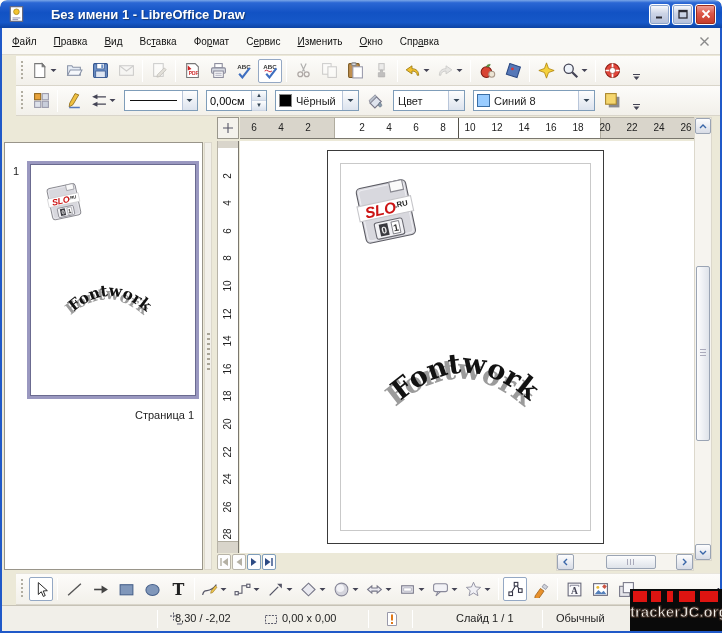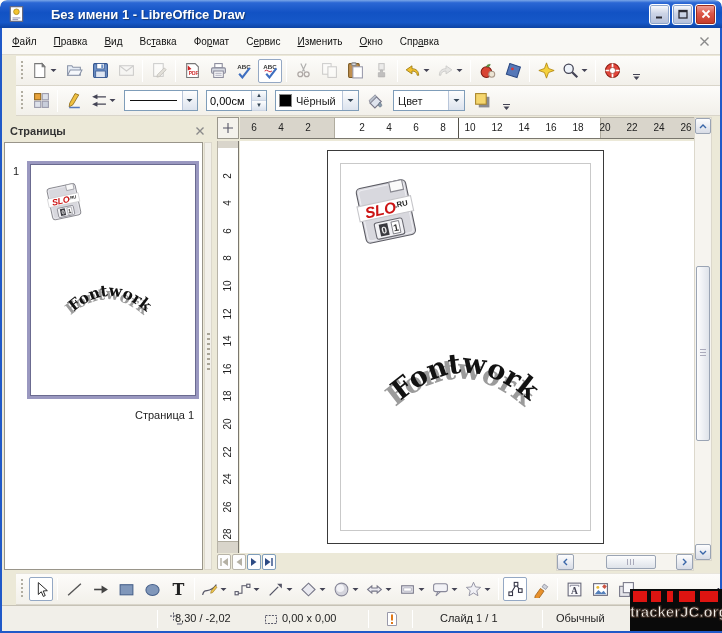--- a/index.html
+++ b/index.html
@@ -493,46 +493,47 @@
         </div>
       </div>
     <div class="combo" style="width:72px">
       <span class="combo-text">Цвет</span>
       <div class="combo-btn">
           <svg width="7" height="5" viewBox="0 0 7 5">
             <path d="M0.5 1l3 3 3-3z" fill="#345"></path>
           </svg>
         </div>
     </div>
+    <div class="combo" style="width:122px">
+      <span class="swatch" id="sw-fill" style="border-color: rgb(58, 110, 165); background: rgb(153, 204, 255);"></span>
+      <span class="combo-text">Синий 8</span>
+      <div class="combo-btn">
+          <svg width="7" height="5" viewBox="0 0 7 5">
+            <path d="M0.5 1l3 3 3-3z" fill="#345"></path>
+          </svg>
+        </div>
+    </div>
     <div id="tb2-end" class="tb-items">
         <div class="tbbtn">
           <span class="icon">
             <svg viewBox="0 0 16 16">
               <rect x="4.5" y="4.5" width="10" height="10" fill="#8a8a90"></rect>
               <rect x="1.5" y="1.5" width="10" height="10" fill="#f5d66e" stroke="#a8852a"></rect>
             </svg>
           </span>
         </div>
         <div class="tboverflow">
           <svg width="9" height="8" viewBox="0 0 9 8">
             <path d="M1 1.5h7" stroke="#445"></path>
             <path d="M1.5 3.5h6L4.5 7z" fill="#445"></path>
           </svg>
         </div>
       </div>
   </div>
 
-  <div class="panel-header">
-    <span>Страницы</span>
-    <span class="panel-close">
-        <svg width="10" height="10" viewBox="0 0 10 10">
-          <path d="M1.5 1.5l7 7M8.5 1.5l-7 7" stroke="#8a8a8a" stroke-width="1.4"></path>
-        </svg>
-      </span>
-  </div>
   <div class="panel-body">
     <span class="pagenum">1</span>
     <div class="thumb">
       <div class="thumb-floppy" id="floppy-thumb"><svg viewBox="0 0 64 64" style="width:100%;height:100%;overflow:visible">
             <g transform="rotate(-12 32 32)">
               <rect x="9" y="6" width="46" height="51" rx="4" fill="#d8d8de" stroke="#5c5c64"></rect>
               <rect x="11" y="8" width="42" height="47" rx="3" fill="none" stroke="#eeeef3"></rect>
               <rect x="40" y="6" width="12" height="9" fill="#fafafa" stroke="#8a8a92"></rect>
               <rect x="7" y="22" width="50" height="14" fill="#fff" stroke="#c6c6ca"></rect>
               <text x="13" y="34" font-size="14" font-weight="bold" font-style="italic" fill="#cc1414" font-family="Liberation Sans,sans-serif">SLO</text>
@@ -920,21 +921,21 @@
     <span class="sb-text" style="left:280px">0,00 x 0,00</span>
     <div class="sb-sep" style="left:366px"></div>
     <span class="sb-icon" style="left:382px">
         <svg viewBox="0 0 16 16">
           <path d="M3.5 1.5h7l2 2.5v10.5h-9z" fill="#fff" stroke="#99a"></path>
           <rect x="7" y="3.5" width="2" height="6" fill="#e07818"></rect>
           <rect x="7" y="11" width="2" height="2" fill="#e07818"></rect>
         </svg>
       </span>
     <div class="sb-sep" style="left:410px"></div>
-    <span class="sb-text" style="left:438px">Слайд 1 / 1</span>
+    <span class="sb-text" style="left:454px">Слайд 1 / 1</span>
     <div class="sb-sep" style="left:540px"></div>
     <span class="sb-text" style="left:554px">Обычный</span>
   </div>
 
   <div class="watermark">
     <div class="wm-blocks">
       <div class="wm-block" style="left:3px;width:14px"></div>
       <div class="wm-block" style="left:21px;width:10px"></div>
       <div class="wm-block" style="left:37px;width:6px"></div>
       <div class="wm-block" style="left:49px;width:16px"></div>

